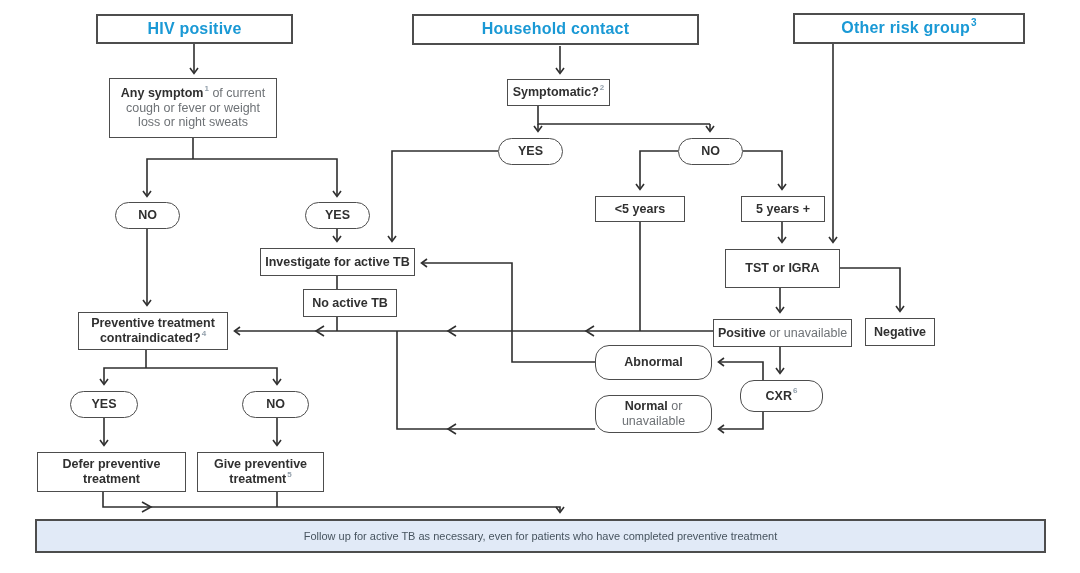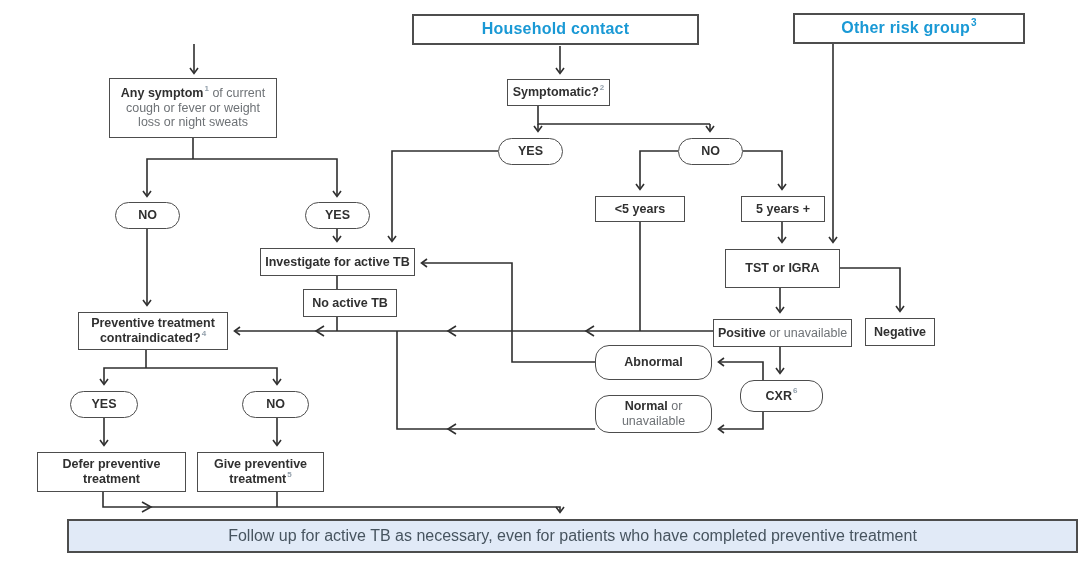--- a/index.html
+++ b/index.html
@@ -20,21 +20,21 @@
   .pill{border-radius:14px;}
   .nowrap{white-space:nowrap;}
   .muted{color:var(--muted-text,#6e7276);font-weight:400;}
   sup.fn{
     color:var(--footnote-text,#93a0ac);font-weight:600;font-size:8px;
     line-height:0;position:relative;top:-1px;margin-left:1px;
   }
   .hdr sup.fn{color:var(--accent-blue,#1a99d5);font-size:10px;font-weight:700;}
   .footerbar{
     background:var(--footer-fill,#e1eaf7);border-width:2px;
-    color:var(--footer-text,#47545f);font-weight:400;font-size:16px;margin-left:32px;
+    color:var(--footer-text,#47545f);font-weight:400;font-size:11px;
   }
 </style>
 </head>
 <body>
 
 <div id="canvas">
 
   <svg id="wires" width="1080" height="573" viewBox="0 0 1080 573">
     <defs>
       <marker id="arr" markerWidth="12" markerHeight="12" refX="6" refY="5" orient="auto" markerUnits="userSpaceOnUse">
@@ -78,20 +78,23 @@
     </g>
     <g>
       <path class="ln" d="M324 326 L316 331 L324 336"></path>
       <path class="ln" d="M456 326 L448 331 L456 336"></path>
       <path class="ln" d="M594 326 L586 331 L594 336"></path>
       <path class="ln" d="M456 424 L448 429 L456 434"></path>
       <path class="ln" d="M142 502 L151 507 L142 512"></path>
     </g>
   </svg>
 
+  <div class="bx hdr nowrap" style="left:96px;top:14px;width:197px;height:30px">
+    <span>HIV positive</span>
+  </div>
   <div class="bx hdr nowrap" style="left:412px;top:14px;width:287px;height:31px">
     <span>Household contact</span>
   </div>
   <div class="bx hdr nowrap" style="left:793px;top:13px;width:232px;height:31px">
     <span><span>Other risk group</span><sup class="fn">3</sup></span>
   </div>
 
   <div class="bx" style="left:109px;top:78px;width:168px;height:60px">
     <span><b>Any symptom</b><sup class="fn">1</sup><span class="muted"> of current cough or fever or weight loss or night sweats</span></span>
   </div>

